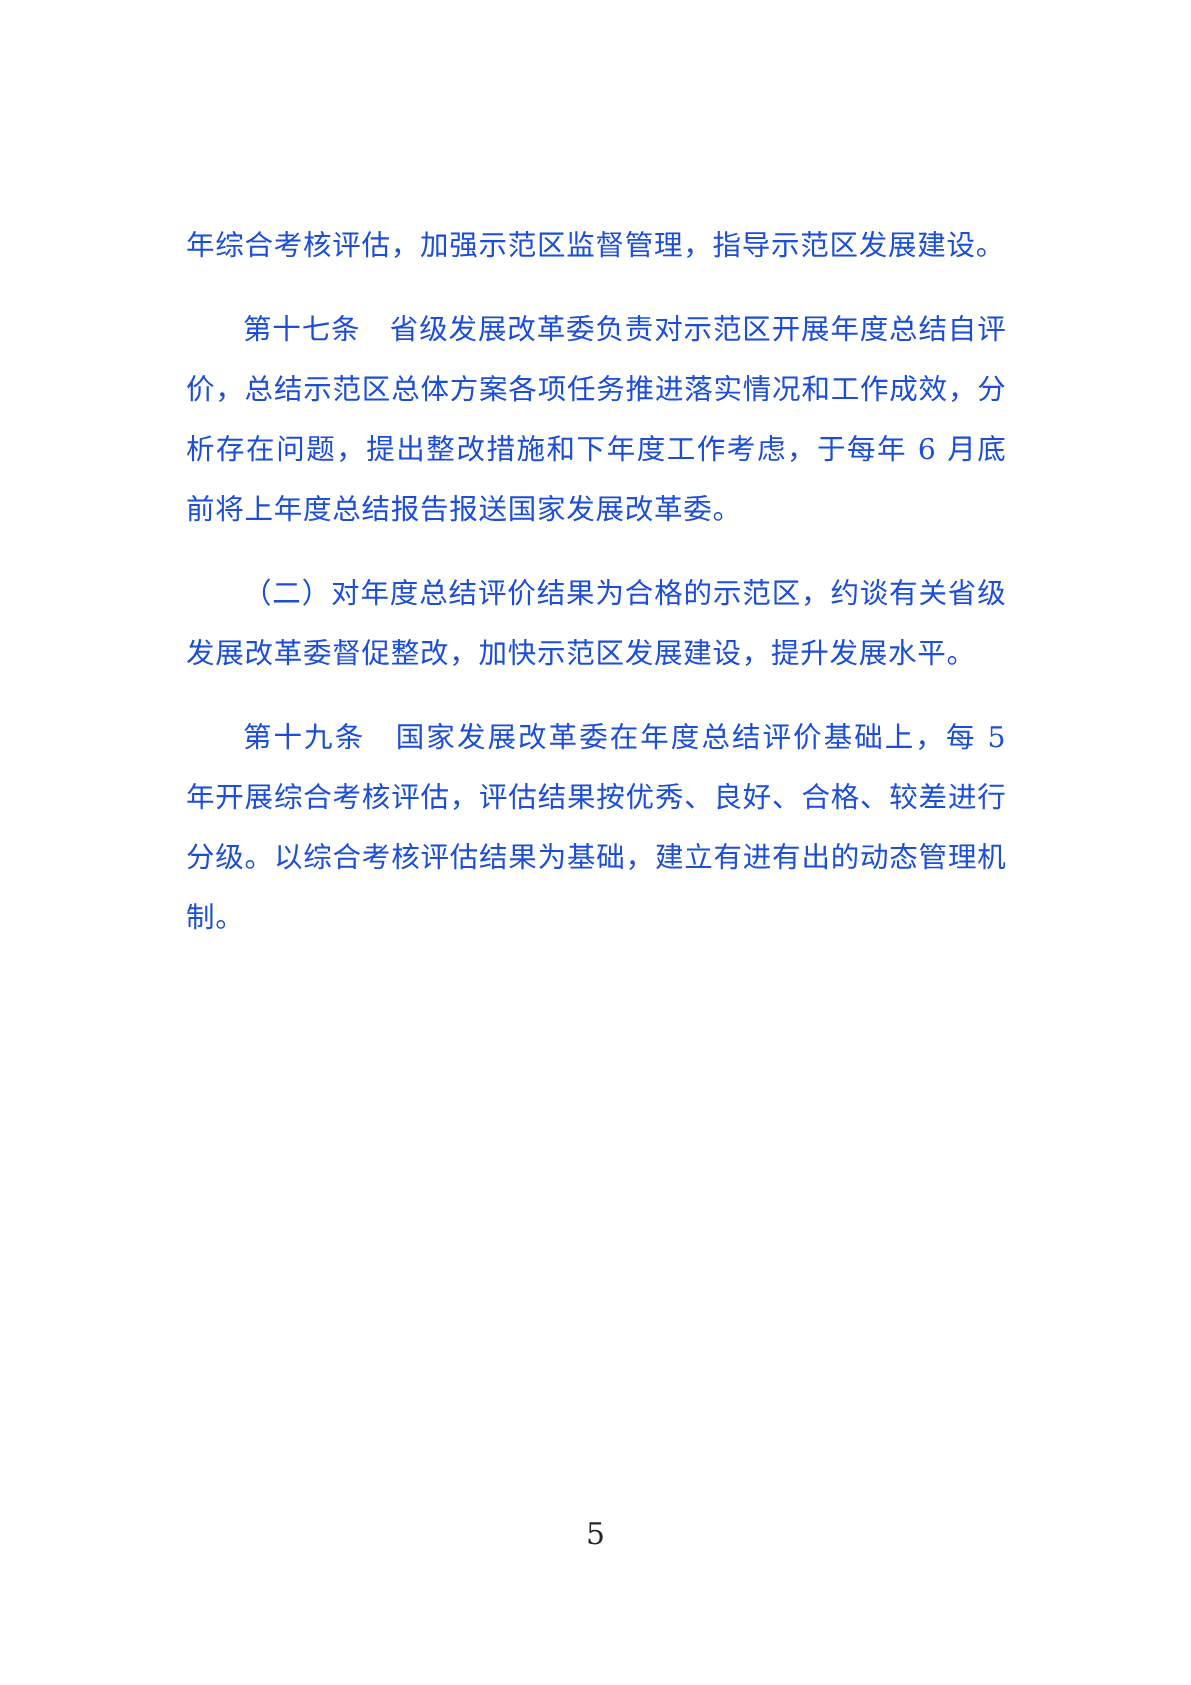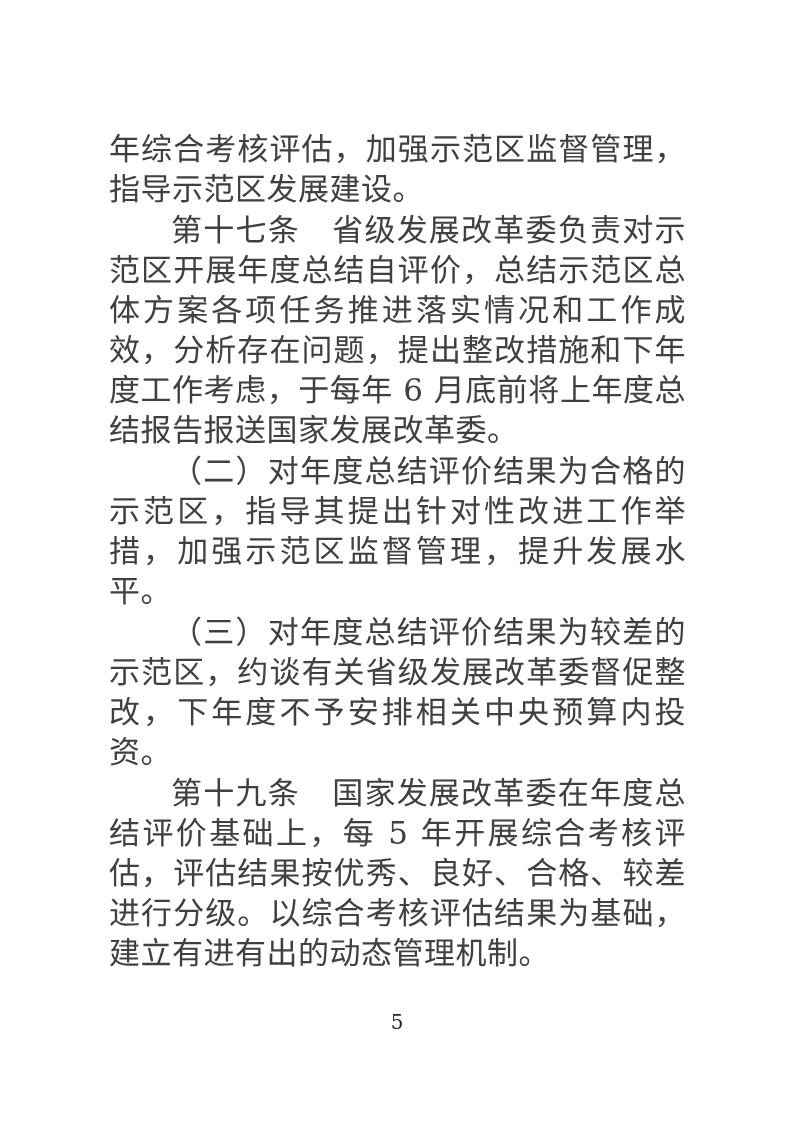--- a/index.html
+++ b/index.html
@@ -25,28 +25,28 @@
 
   
   .text-column {
     position: absolute;
     left: 108px;
     top: 128px;
     width: 579px;
   }
 
   .para {
-    margin: 1px;
-    font-size: 31px;
+    margin: 16px;
+    font-size: 19px;
     line-height: 40px;
     text-align: justify;
     text-align-last: left;
     text-justify: inter-character;
     letter-spacing: 0.5px;
-    color: #404040;
+    color: #1d4ed8;
     font-weight: 400;
     -webkit-font-smoothing: antialiased;
   }
 
   .para.indent {
     text-indent: 2em;
   }
 
   
   .para.continuation-top {
@@ -71,23 +71,22 @@
 <div class="page">
 
   <div class="text-column">
 
     <p class="para indent continuation-top">年综合考核评估，加强示范区监督管理，指导示范区发展建设。</p>
 
     <p class="para indent">第十七条　省级发展改革委负责对示范区开展年度总结自评价，总结示范区总体方案各项任务推进落实情况和工作成效，分析存在问题，提出整改措施和下年度工作考虑，于每年 6 月底前将上年度总结报告报送国家发展改革委。</p>
 
 
 
-    <p class="para indent">（二）对年度总结评价结果为合格的示范区，指导其提出针对性改进工作举措，加强示范区监督管理，提升发展水平。</p>
+    <p class="para indent">（二）对年度总结评价结果为合格的示范区，约谈有关省级发展改革委督促整改，加快示范区发展建设，提升发展水平。</p>
 
-    <p class="para indent">（三）对年度总结评价结果为较差的示范区，约谈有关省级发展改革委督促整改，下年度不予安排相关中央预算内投资。</p>
 
     <p class="para indent">第十九条　国家发展改革委在年度总结评价基础上，每 5 年开展综合考核评估，评估结果按优秀、良好、合格、较差进行分级。以综合考核评估结果为基础，建立有进有出的动态管理机制。</p>
 
   </div>
 
   <div class="page-number">5</div>
 
 </div>
 
 </body></html>

